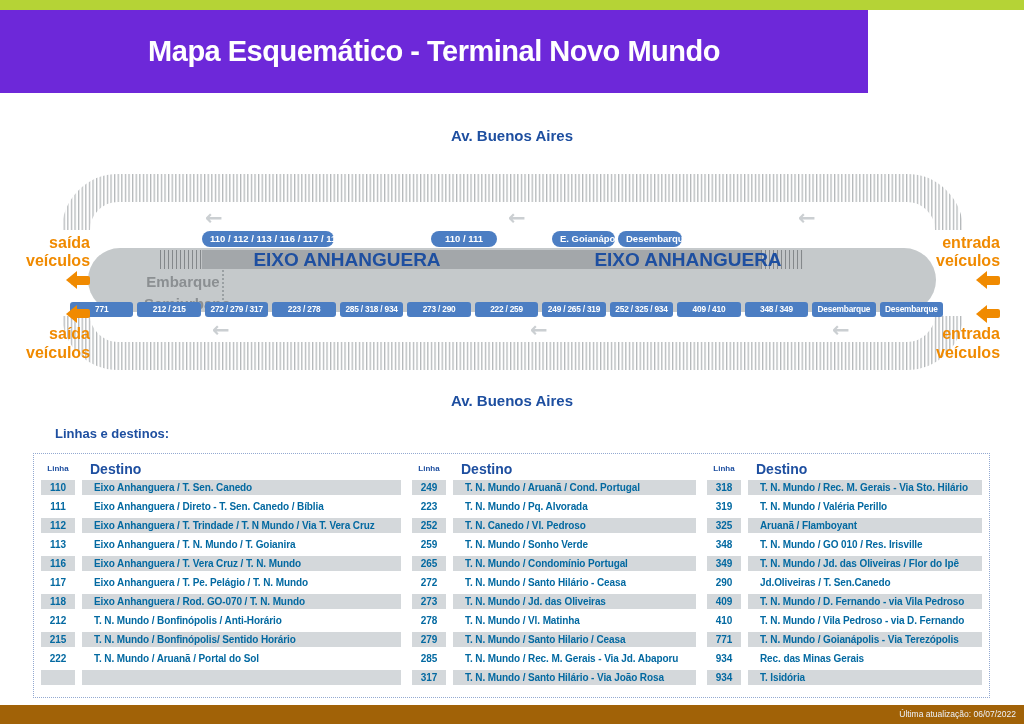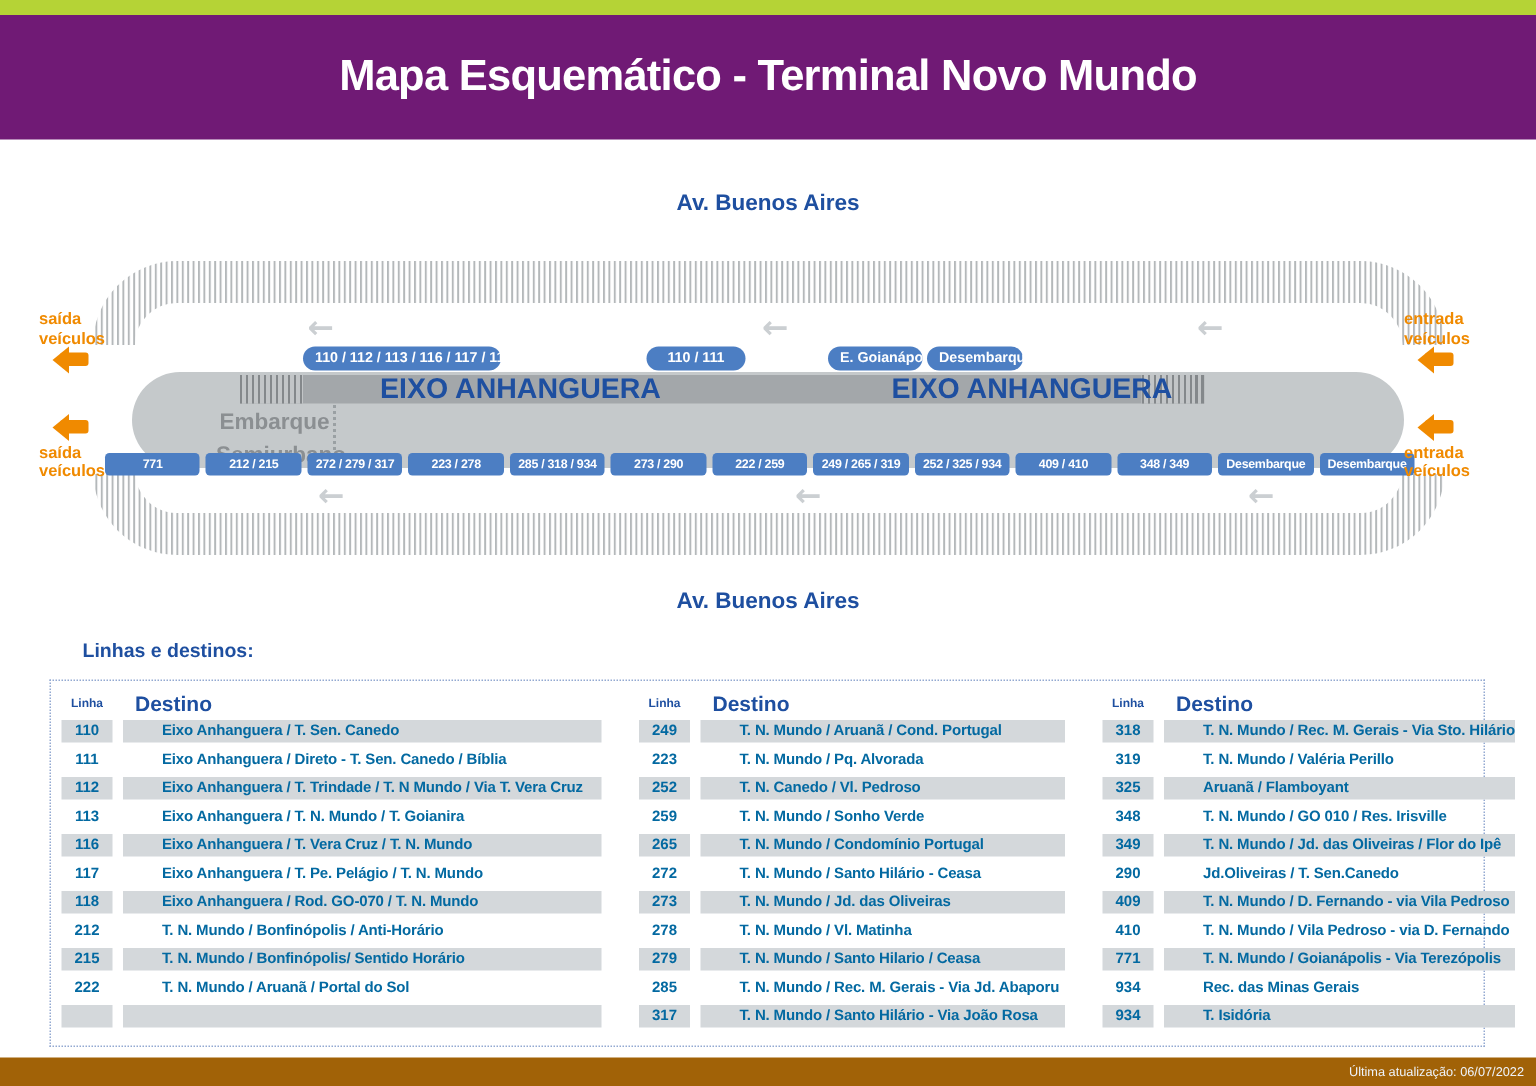--- a/index.html
+++ b/index.html
@@ -2,21 +2,21 @@
 <html><head>
 <meta charset="utf-8">
 <style>
   * { margin:0; padding:0; box-sizing:border-box; }
   html,body { background:#fff; }
   body { font-family:"Liberation Sans", sans-serif; }
   .page { position:relative; width:1024px; height:724px; background:#fff; overflow:hidden; }
 
   
   .green-strip { position:absolute; left:0; top:0; width:1024px; height:10px; background:#b5d336; }
-  .banner { position:absolute; left:0; top:10px; width:1024px; height:83px; background:#701a75; }
+  .banner { position:absolute; left:0; top:10px; width:868px; height:83px; background:#6d28d9; }
   .banner h1 { color:#fff; font-size:29px; font-weight:bold; text-align:center; line-height:83px; letter-spacing:-0.5px; }
 
   .street { position:absolute; left:0; width:1024px; text-align:center; color:#1e4fa0; font-weight:bold; font-size:15px; }
   .street.top { top:127px; }
   .street.bottom { top:392px; }
 
   
   .hatch-svg { position:absolute; left:60px; top:172px; }
   .garrow { position:absolute; color:#cbcfd2; font-family:"DejaVu Sans", sans-serif; font-size:21px; font-weight:600; line-height:1; }
 
@@ -30,39 +30,39 @@
   .corridor::before { left:0; }
   .corridor::after { right:0; }
   .eixo { position:absolute; top:251px; width:220px; text-align:center; color:#1e4fa0; font-size:19px; font-weight:bold; line-height:17px; white-space:nowrap; }
   .embarque { position:absolute; left:144px; top:271px; width:78px; text-align:center; color:#8b8f92; font-size:15px; font-weight:bold; line-height:1.45; }
   .dotline { position:absolute; left:222px; top:270px; height:42px; border-left:2px dotted #9aa0a3; }
 
   .bayrow { position:absolute; left:70px; top:302px; width:873px; display:flex; gap:4px; }
   .bay { flex:1 1 0; background:#4c7ec3; color:#fff; font-size:8.3px; font-weight:bold; letter-spacing:-0.2px;
          text-align:center; line-height:15px; height:15px; border-radius:3px; white-space:nowrap; overflow:visible; }
 
-  .ogroup { position:absolute; width:64px; text-align:left; color:#f08a00; font-weight:bold; font-size:11px; line-height:1.15; }
+  .ogroup { position:absolute; width:64px; text-align:right; color:#f08a00; font-weight:bold; font-size:16px; line-height:1.15;margin-top:27px; }
   .oarrow { position:relative; display:inline-block; width:19px; height:9px; background:#f08a00; border-radius:2px; margin-left:14px; margin-top:3px; }
   .oarrow::before { content:""; position:absolute; left:-14px; top:-4.5px; border:9px solid transparent; border-right:11px solid #f08a00; }
   .ogroup .oarrow.first { margin-bottom:3px; margin-top:0; }
 
   
   .section-title { position:absolute; left:55px; top:426px; color:#1e4fa0; font-size:13px; font-weight:bold; }
   .ltable { position:absolute; left:33px; top:453px; width:957px; height:245px; border:1px dotted #93a9d1;
-            padding:9px 7px 6px 7px; display:flex; gap:25px; }
+            padding:9px 7px 6px 7px; display:flex; gap:11px; }
   .tgroup { display:flex; flex-direction:column; }
   .tgroup.g1 { flex:0 0 360px; }
   .tgroup.g2 { flex:0 0 284px; }
   .tgroup.g3 { flex:1 1 auto; }
   .thead { display:flex; gap:7px; margin-bottom:5px; color:#1e4fa0; }
   .thead .hlinha { width:34px; text-align:center; font-size:8px; font-weight:bold; line-height:12px; }
   .thead .hdest { flex:1; padding-left:8px; font-size:14px; font-weight:bold; line-height:12px; }
   .trow { display:flex; gap:7px; margin-bottom:4px; color:#0369a1; }
   .trow .clinha { width:34px; height:15px; text-align:center; font-size:10px; font-weight:bold; line-height:15px; }
-  .trow .cdest { flex:1; height:15px; padding-left:26px; font-size:10px; font-weight:bold; line-height:15px;
+  .trow .cdest { flex:1; height:15px; padding-left:12px; font-size:10px; font-weight:bold; line-height:15px;
                  letter-spacing:-0.1px; white-space:nowrap; overflow:visible; }
   .trow.shaded .clinha, .trow.shaded .cdest { background:#d4d8db; }
 
   .footer { position:absolute; left:0; top:705px; width:1024px; height:19px; background:#a16207;
             color:#eef3fa; font-size:8.5px; line-height:19px; text-align:right; padding-right:8px; }
 </style>
 </head>
 <body>
 
 <div class="page">

